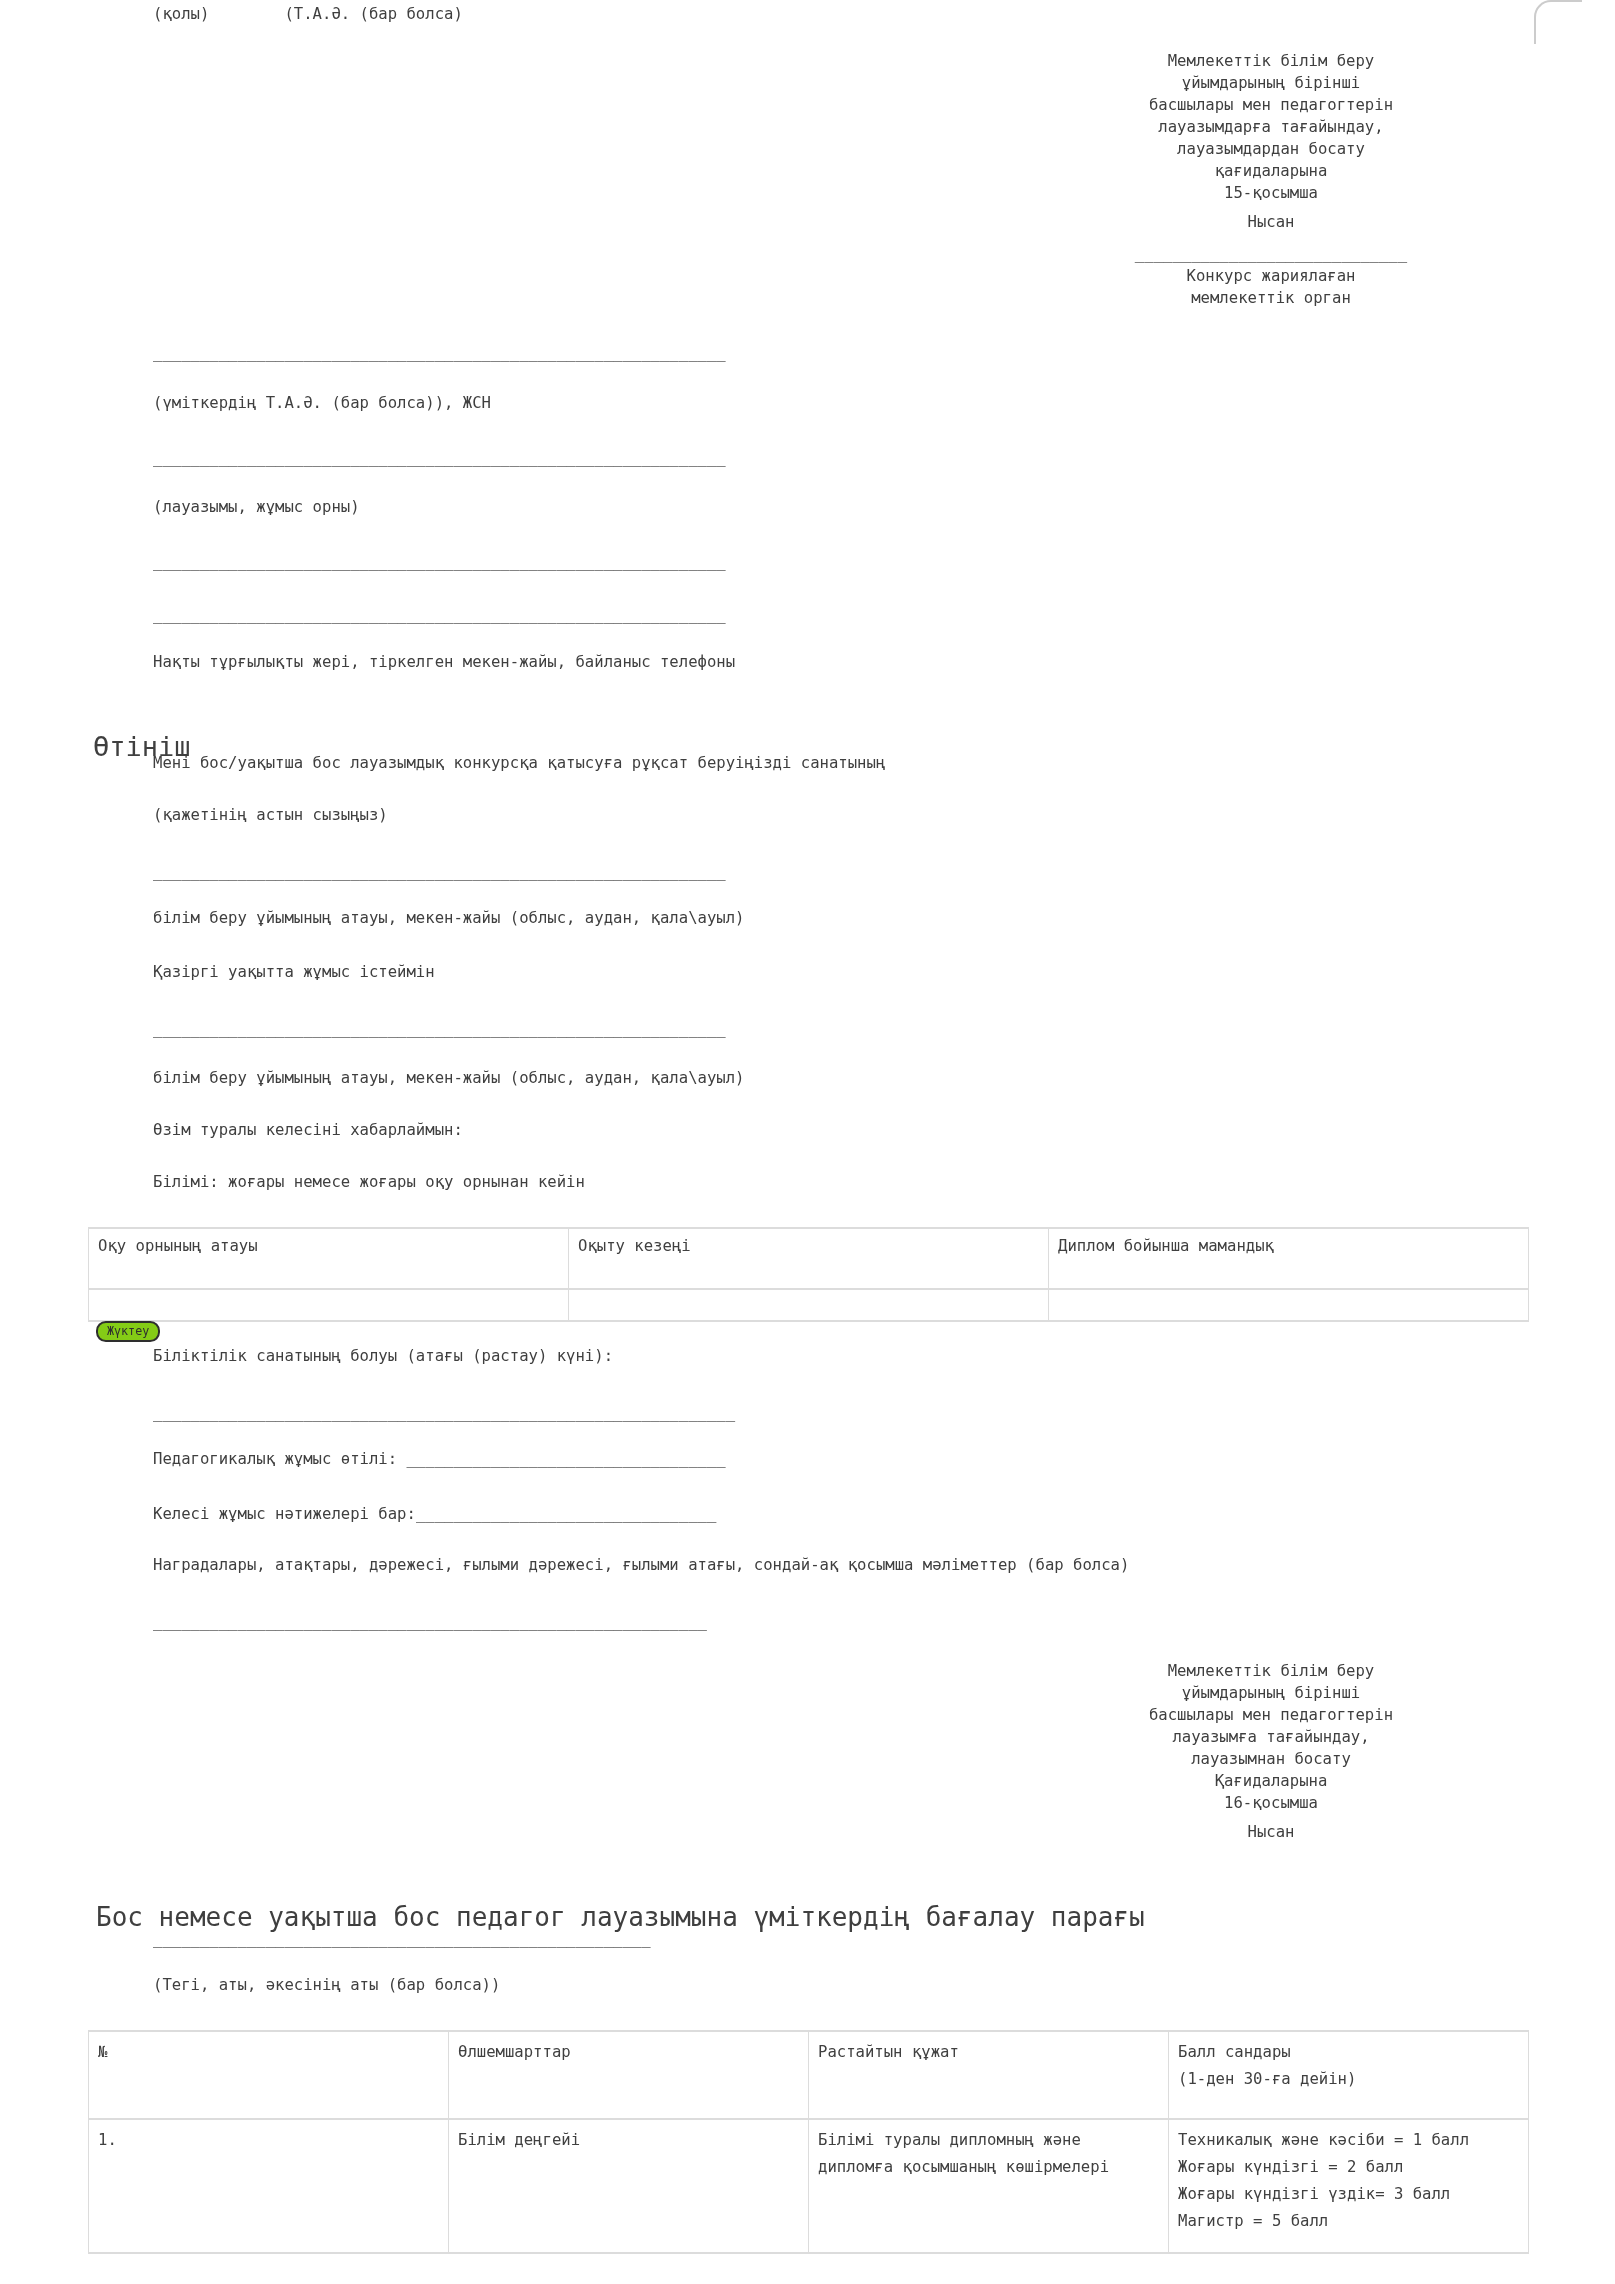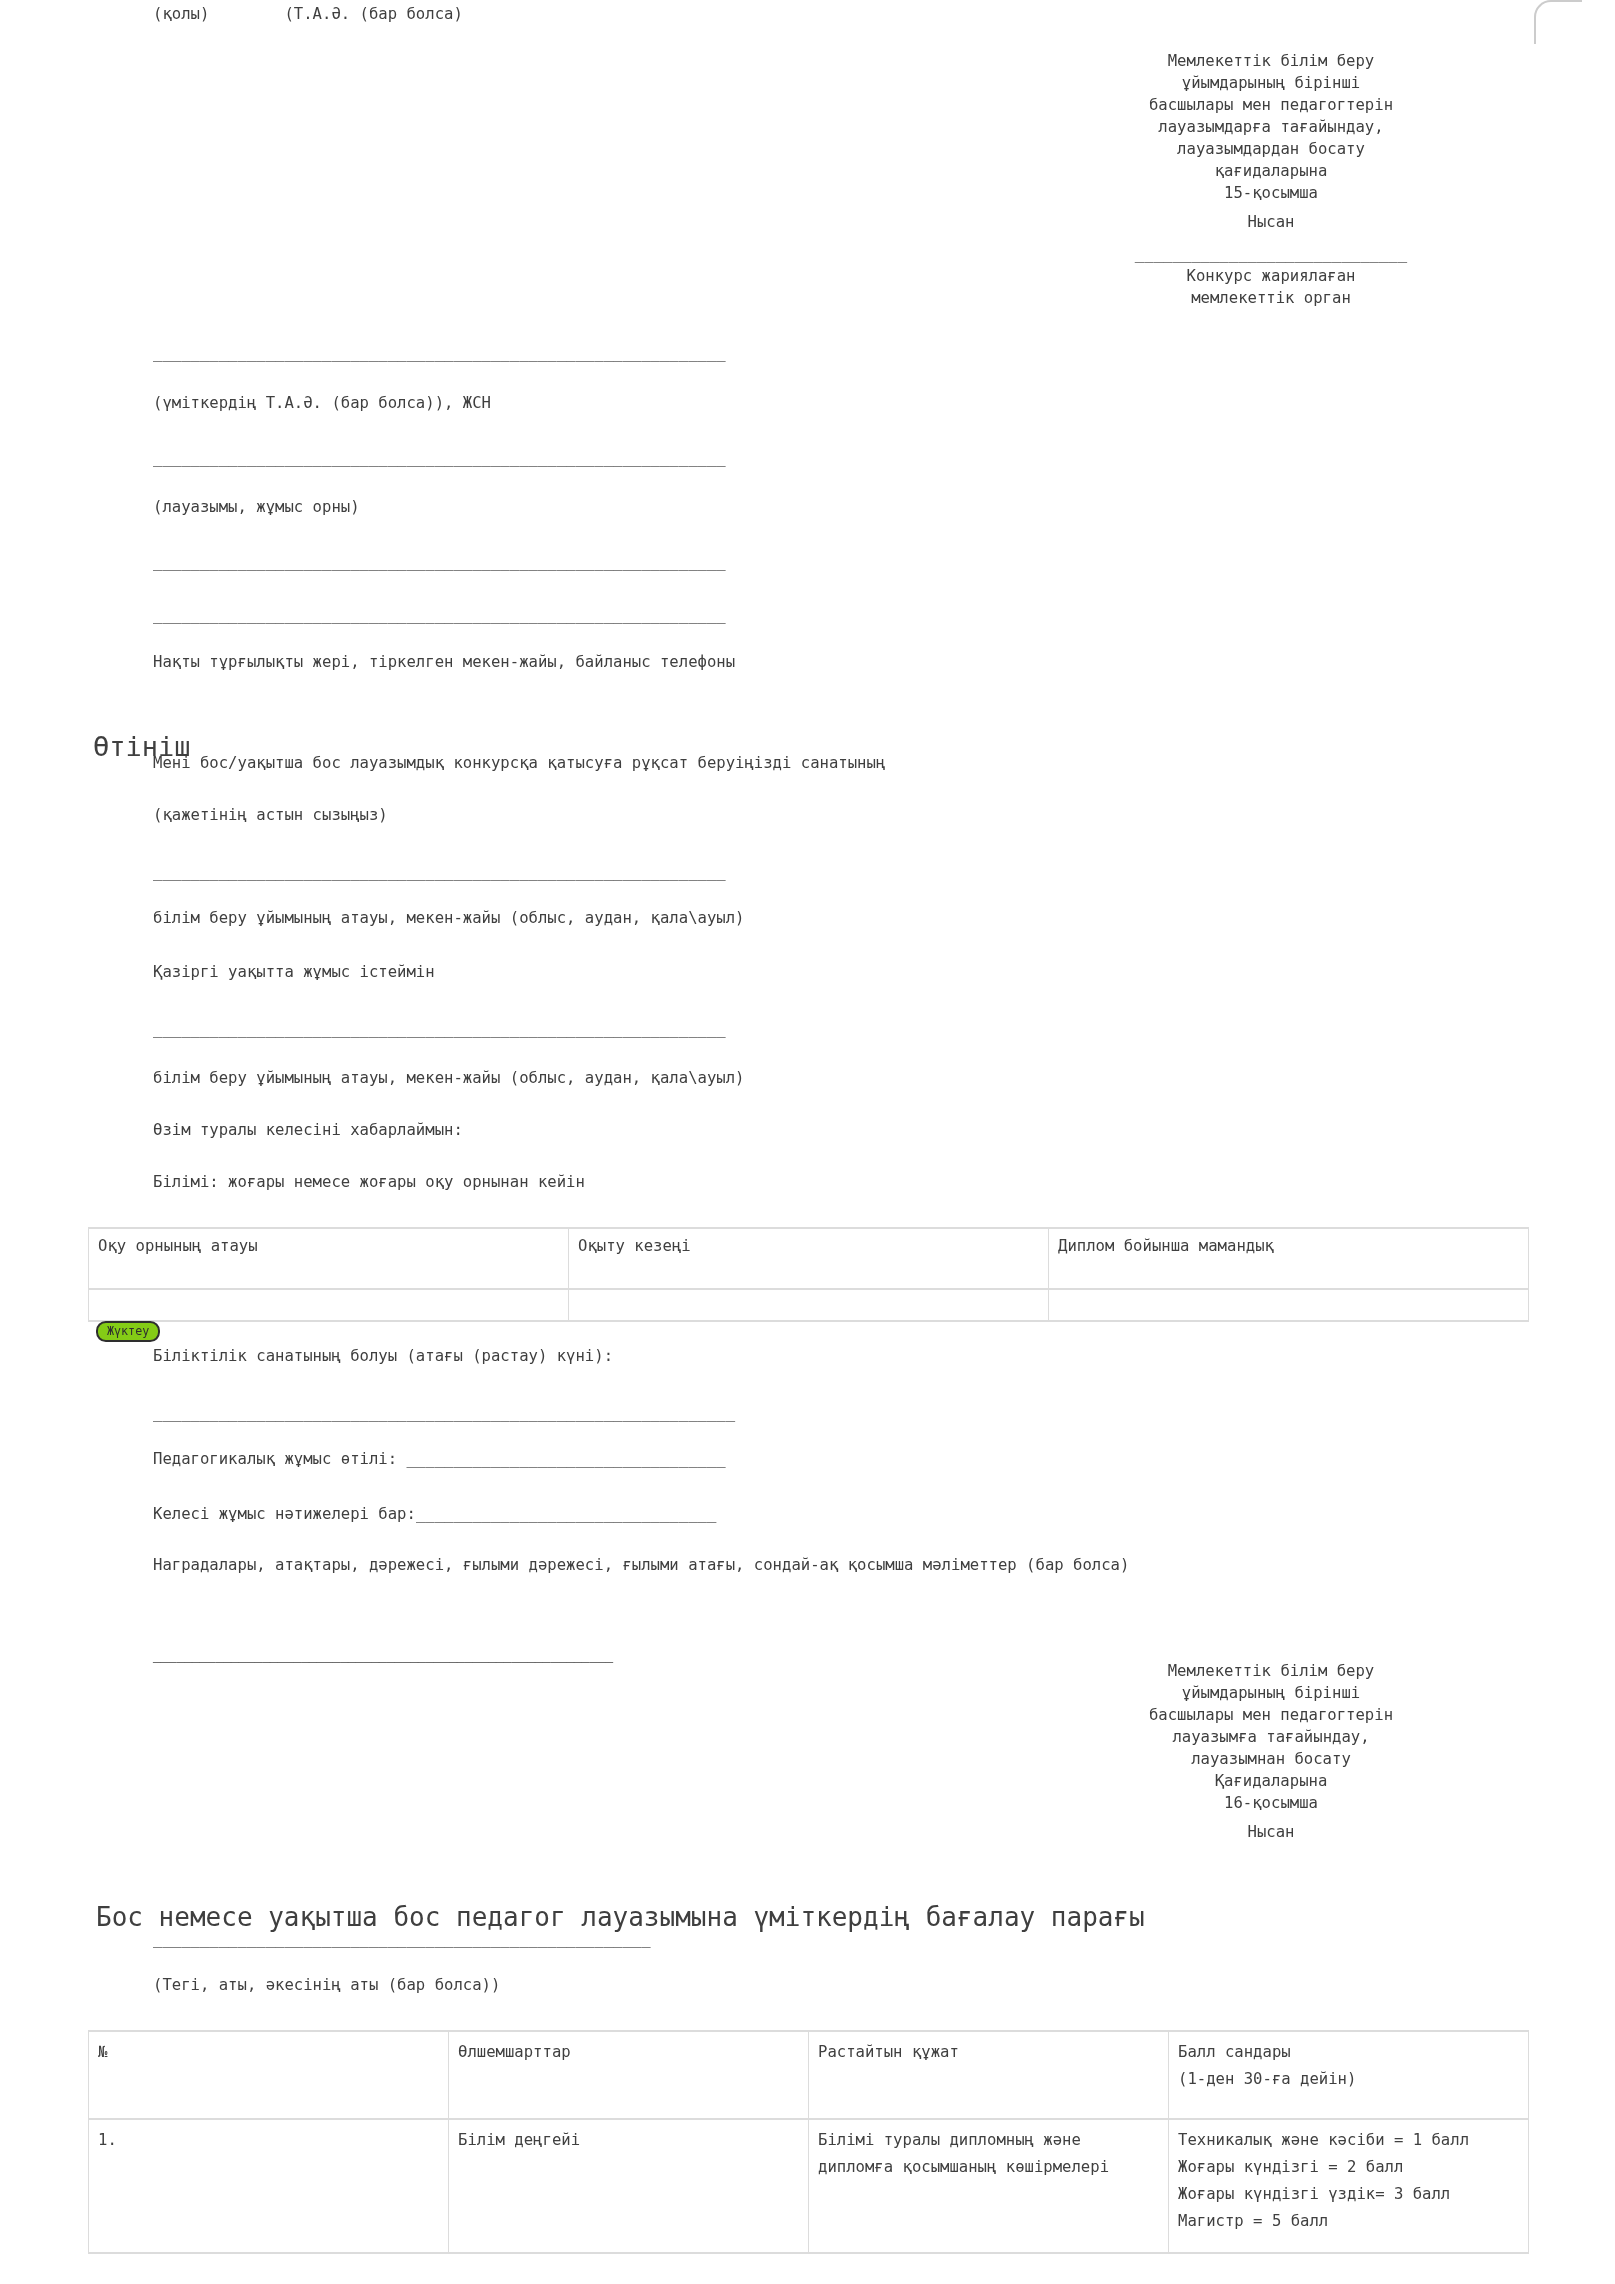--- a/index.html
+++ b/index.html
@@ -144,21 +144,21 @@
   </tbody>
     </table>
 
   <button class="upload-btn" style="left:96px; top:1321px;">Жүктеу</button>
 
   <div class="abs" style="left:153px; top:1345px;">Біліктілік санатының болуы (атағы (растау) күні):</div>
   <div class="abs" style="left:153px; top:1402px;">______________________________________________________________</div>
   <div class="abs" style="left:153px; top:1448px;"><span>Педагогикалық жұмыс өтілі: </span><span>__________________________________</span></div>
   <div class="abs" style="left:153px; top:1503px;"><span>Келесі жұмыс нәтижелері бар:</span><span>________________________________</span></div>
   <div class="abs" style="left:153px; top:1554px;">Наградалары, атақтары, дәрежесі, ғылыми дәрежесі, ғылыми атағы, сондай-ақ қосымша мәліметтер (бар болса)</div>
-  <div class="abs" style="left:153px; top:1645px;font-family:Liberation Serif, serif;">___________________________________________________________</div>
+  <div class="abs" style="left:153px; top:1611px;">___________________________________________________________</div>
 
   <div class="rb" style="left:1069px; top:1660px;">
     <div class="rb-line">Мемлекеттік білім беру</div>
     <div class="rb-line">ұйымдарының бірінші</div>
     <div class="rb-line">басшылары мен педагогтерін</div>
     <div class="rb-line">лауазымға тағайындау,</div>
     <div class="rb-line">лауазымнан босату</div>
     <div class="rb-line">Қағидаларына</div>
     <div class="rb-line">16-қосымша</div>
     <p class="form-label">Нысан</p>

